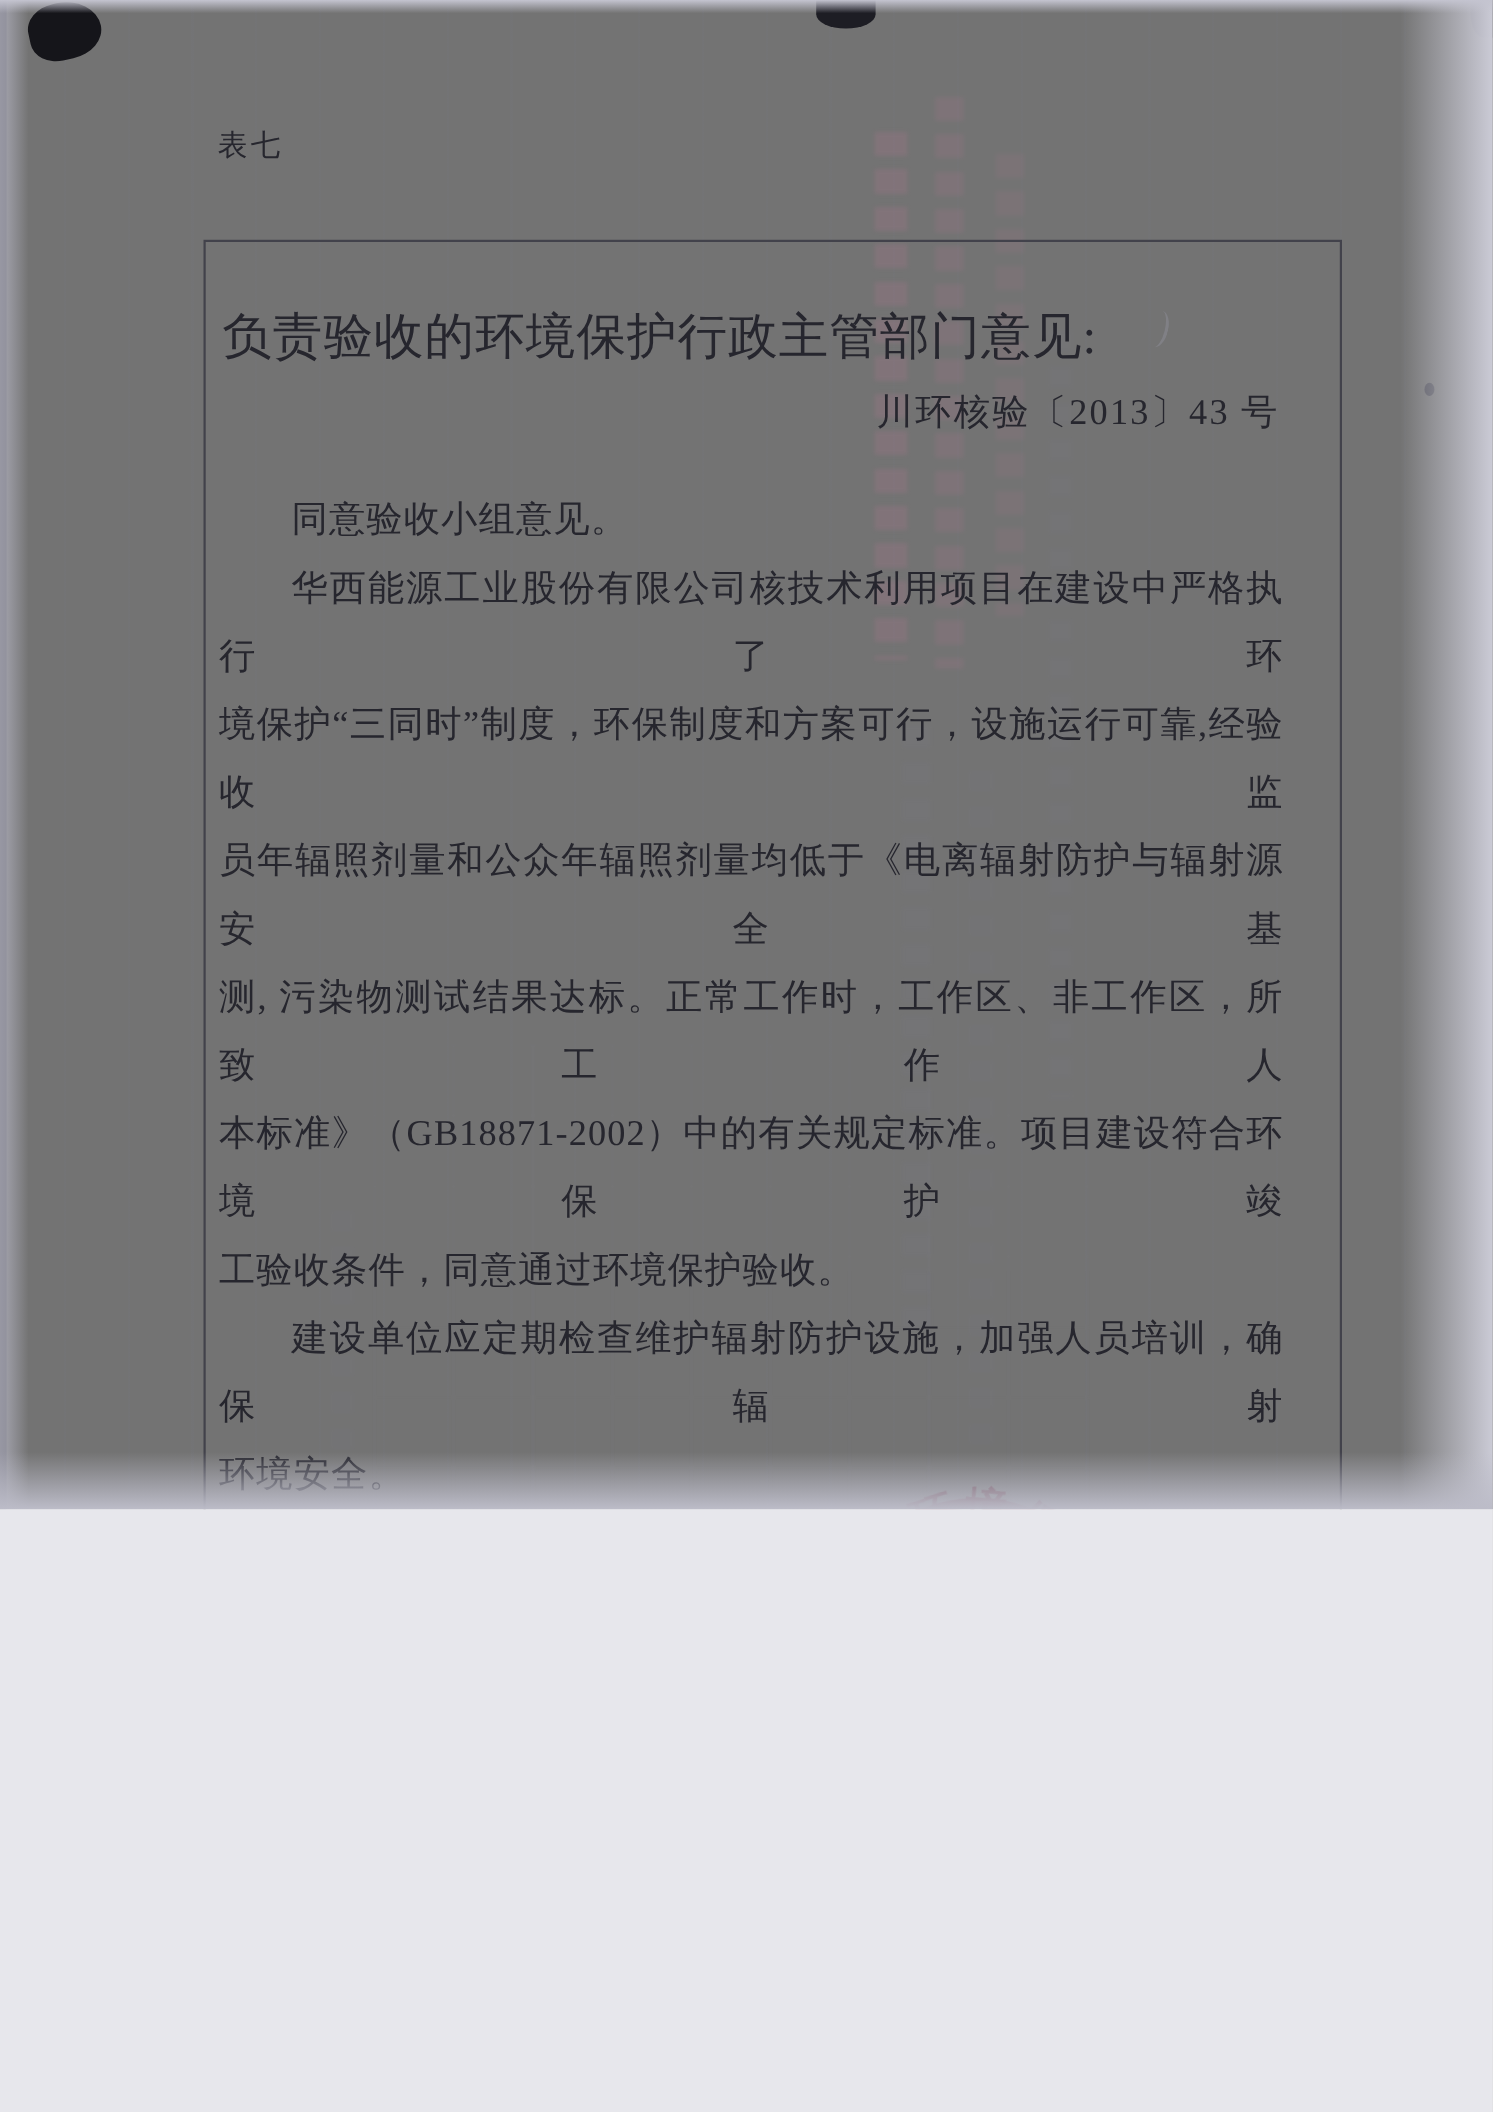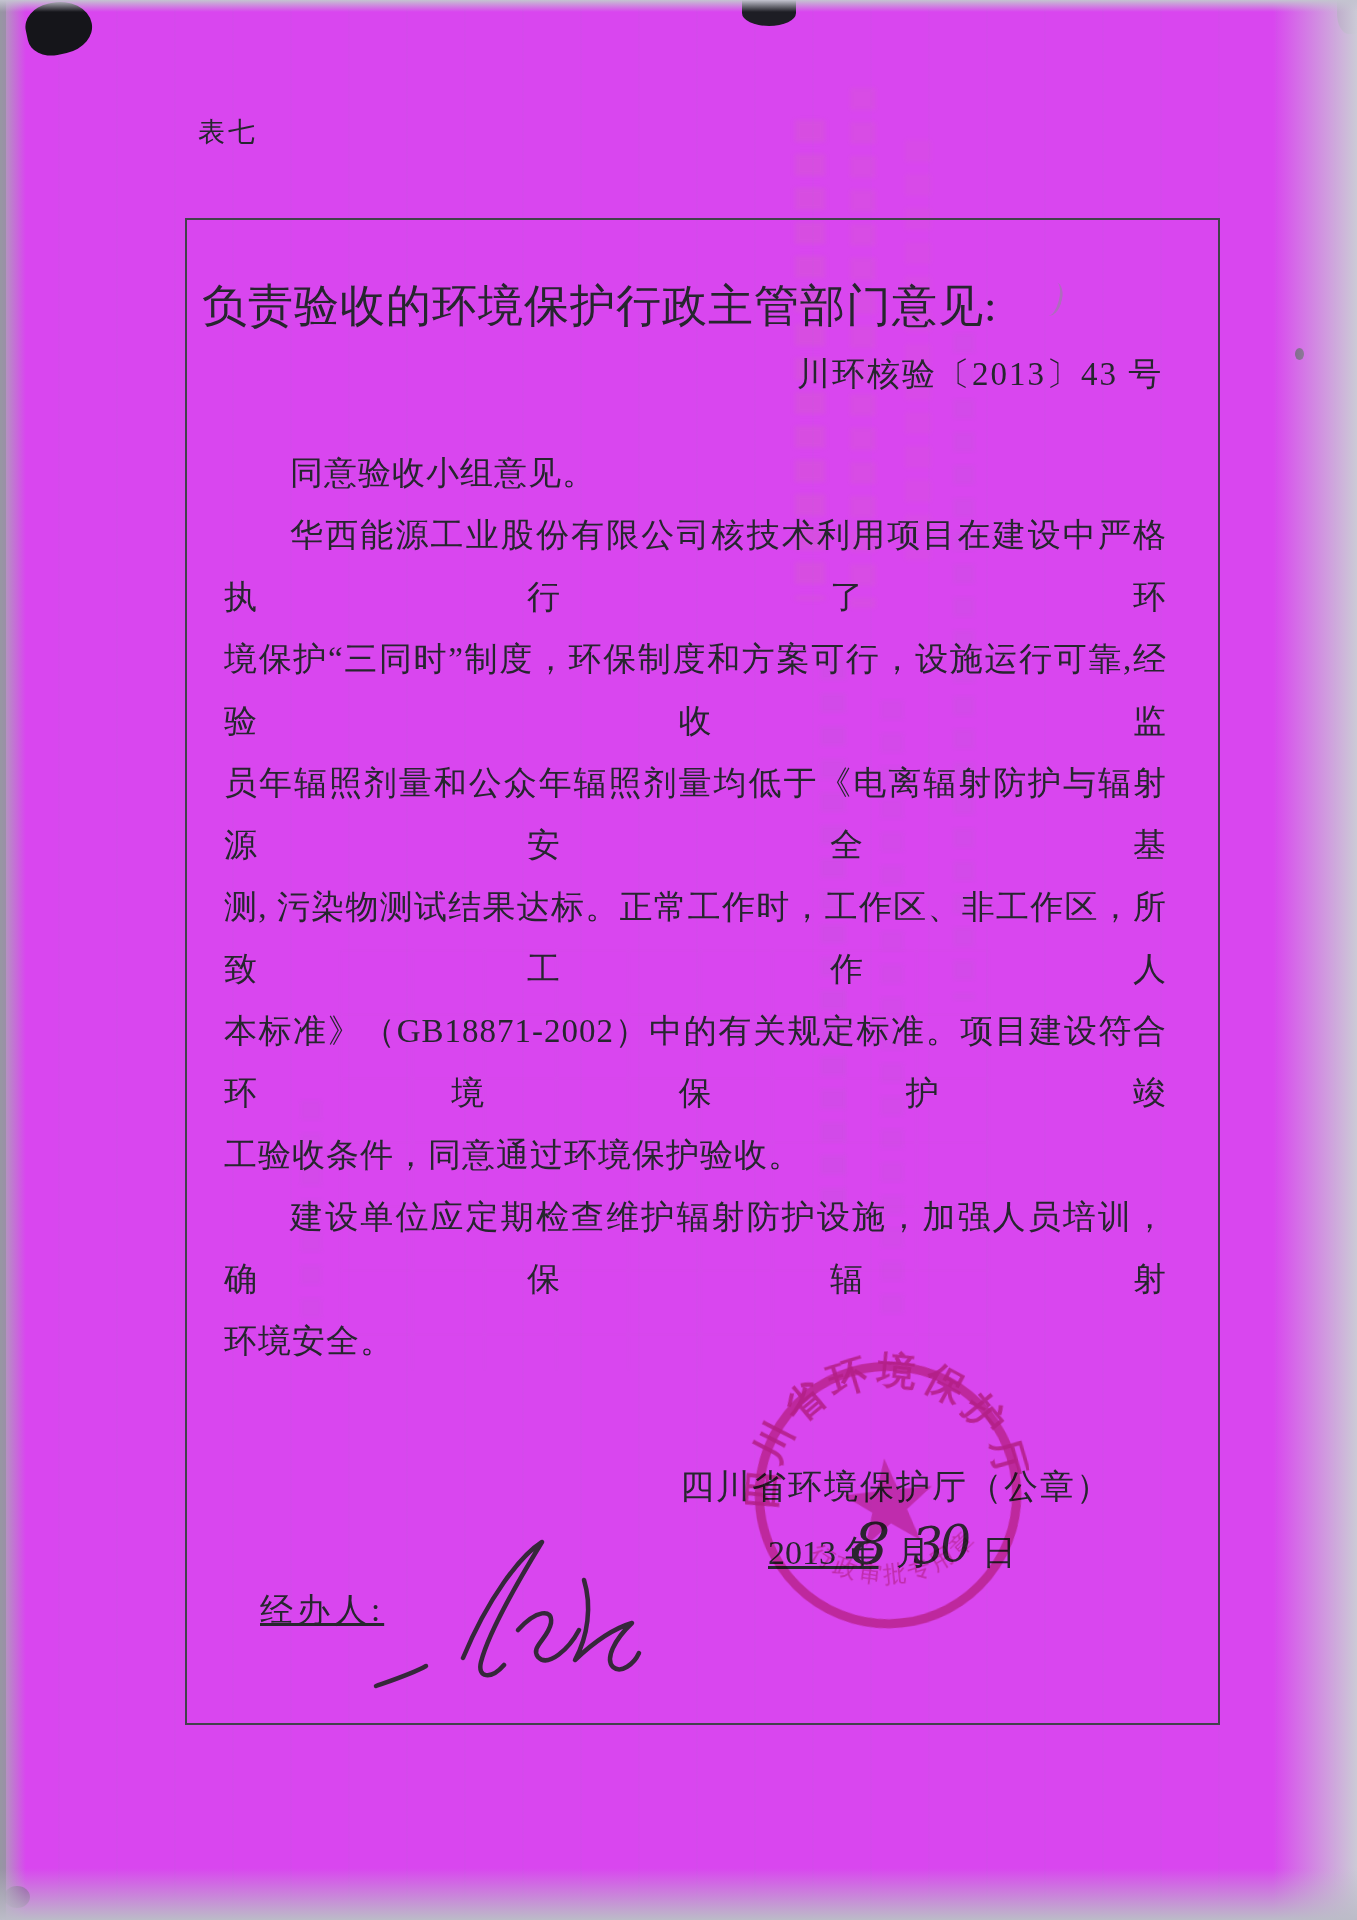--- a/index.html
+++ b/index.html
@@ -1,18 +1,18 @@
 <!DOCTYPE html>
 <html><head>
 <meta charset="utf-8">
 <style>
   html,body { margin:0; padding:0; background:#e7e7ec; }
   .page {
-    position:relative; width:1357px; height:1920px; overflow:hidden;
-    background:#d946ef;
+    position:relative; width:1357px; height:1372px; overflow:hidden;
+    background:#737373;
     font-family:"Liberation Serif","DejaVu Serif",serif;
     color:#26262e;
   }
   .abs { position:absolute; }
 
   
   .texture { inset:0; background:repeating-linear-gradient(90deg, rgba(120,130,175,.035) 0 2px, rgba(0,0,0,0) 2px 58px); pointer-events:none; }
   .edge-left   { left:0; top:0; width:26px; height:100%; background:linear-gradient(90deg,#a9a9b4,rgba(200,200,212,0)); }
   .edge-left2  { left:0; top:0; width:6px; height:100%; background:#8e8e9a; opacity:.65; }
   .edge-right  { right:0; top:0; width:84px; height:100%; background:linear-gradient(270deg,#cbcbd6 0%,rgba(222,222,230,0) 100%); }
@@ -42,21 +42,21 @@
     filter:blur(1px); opacity:.8; }
 
   
   .form-label { left:198px; top:114px; font-size:27px; letter-spacing:3px; }
   .main-box { left:185px; top:218px; width:1031px; height:1503px; border:2px solid #42424b; }
 
   .heading { left:15px; top:56px; font-size:45px; letter-spacing:1px; white-space:nowrap; }
   .doc-number { left:610px; top:132px; font-size:33px; letter-spacing:2px; white-space:nowrap; }
 
   .bodytext { left:12px; top:222px; width:968px; font-size:33px; line-height:62px; letter-spacing:1px; }
-  .bodytext .line { text-align:justify; text-align-last:justify;margin-left:25px; }
+  .bodytext .line { text-align:justify; text-align-last:justify; }
   .bodytext .line.last { text-align-last:left; }
   .bodytext .indent { text-indent:2em; }
 
   .org-line { left:493px; top:1244px; font-size:34px; letter-spacing:2px; white-space:nowrap; }
   .date-line { left:581px; top:1302px; width:280px; height:70px; }
   .date-line span { position:absolute; white-space:nowrap; }
   .dl-print { font-size:34px; top:8px; }
   .dl-year { left:0;text-decoration:underline; }
   .dl-month { left:128px; }
   .dl-day { left:214px; }

